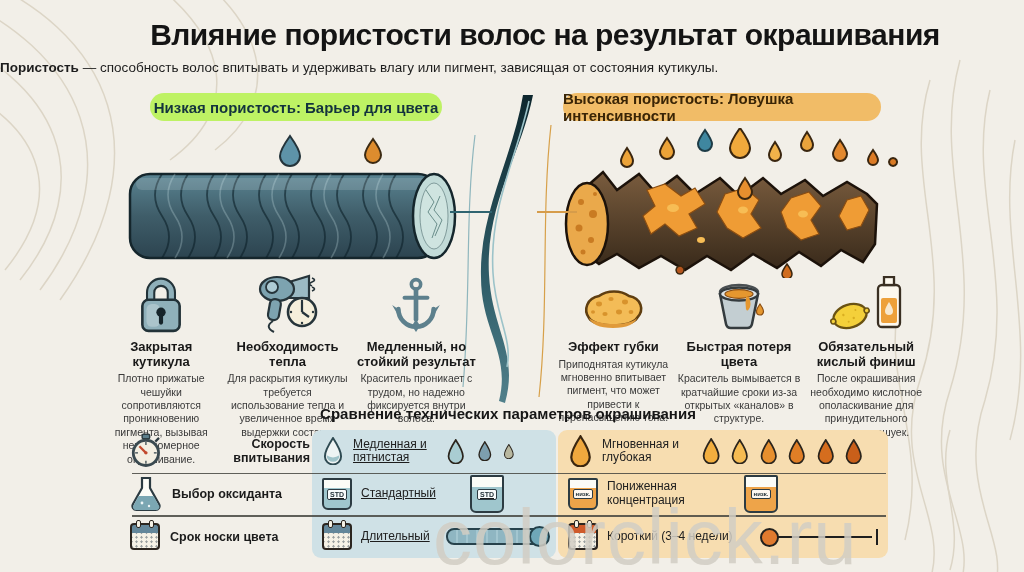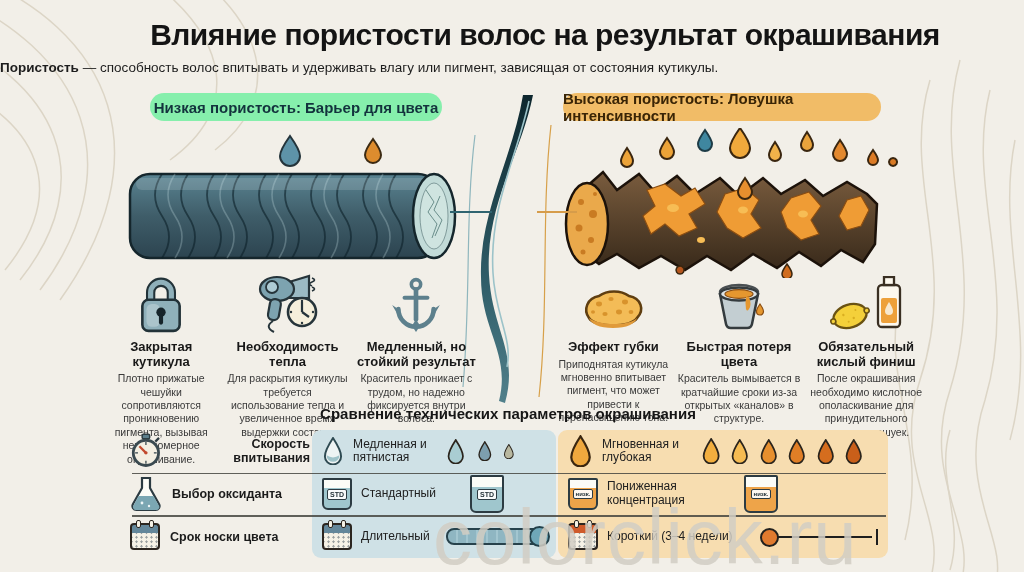--- a/index.html
+++ b/index.html
@@ -7,21 +7,21 @@
        font-family:"Liberation Sans",sans-serif;color:#1d1d1d;position:relative;}
   .abs{position:absolute;}
   
   .title{left:0;top:18px;width:1024px;text-align:center;font-size:30px;font-weight:bold;
          letter-spacing:-0.5px;color:#141414;padding-left:33px;}
   .subtitle{left:0;top:60px;width:1024px;font-size:13.5px;color:#26262б;}
   .subtitle b{font-weight:bold;}
   
   .pill{height:28px;border-radius:15px;display:flex;align-items:center;justify-content:center;
         font-size:15px;font-weight:bold;}
-  .pill-low{left:150px;top:93px;width:292px;background:#86efac;color:#13333d;}
+  .pill-low{left:150px;top:93px;width:292px;background:#bef264;color:#13333d;}
   .pill-high{left:563px;top:93px;width:318px;background:#f1bc67;color:#3a2506;}
   
   .conn{height:2px;top:211px;}
   .conn-left{left:450px;width:42px;background:#2f6470;}
   .conn-right{left:537px;width:40px;background:#d69c4a;}
   
   .feat-row{top:268px;display:flex;}
   .feat{display:flex;flex-direction:column;align-items:center;text-align:center;}
   .feat .ic{height:66px;display:flex;align-items:flex-end;justify-content:center;}
   .feat h3{margin:6px 0 3px 0;font-size:13px;line-height:1.12;color:#181818;}
@@ -368,21 +368,21 @@
       <div class="cal-top"></div>
         <div class="cal-body"></div>
     </div>
     <span class="lbl">Срок носки цвета</span>
   </div>
 </div>
 
 <div class="abs hline" style="top:472.5px;"></div>
 <div class="abs hline" style="top:515.3px;"></div>
 
-<div class="pcol" style="left:312px;width:280px;">
+<div class="pcol" style="left:312px;width:280px;text-decoration:underline;">
   <div class="t-row">
     <svg width="22" height="28" viewBox="0 0 20 26">
       <path d="M10 1 C10 1 2.5 12.5 2.5 18 a7.5 7.5 0 0 0 15 0 C17.5 12.5 10 1 10 1 Z" fill="#eef4f4" stroke="#2e4a52" stroke-width="1.8"></path>
       <path d="M4 17 q6 4 12 0 a6 6 0 0 1 -12 0 Z" fill="#9fc3c9"></path>
     </svg>
     <span class="val-text" style="width:76px;">Медленная и пятнистая</span>
     <span class="drops">
         <svg width="19.5" height="25" viewBox="0 0 20 26">
          <path d="M10 1 C10 1 2.5 12.5 2.5 18 a7.5 7.5 0 0 0 15 0 C17.5 12.5 10 1 10 1 Z" fill="#a9cdd2" stroke="#2a241c" stroke-width="1.8"></path>
         </svg>

